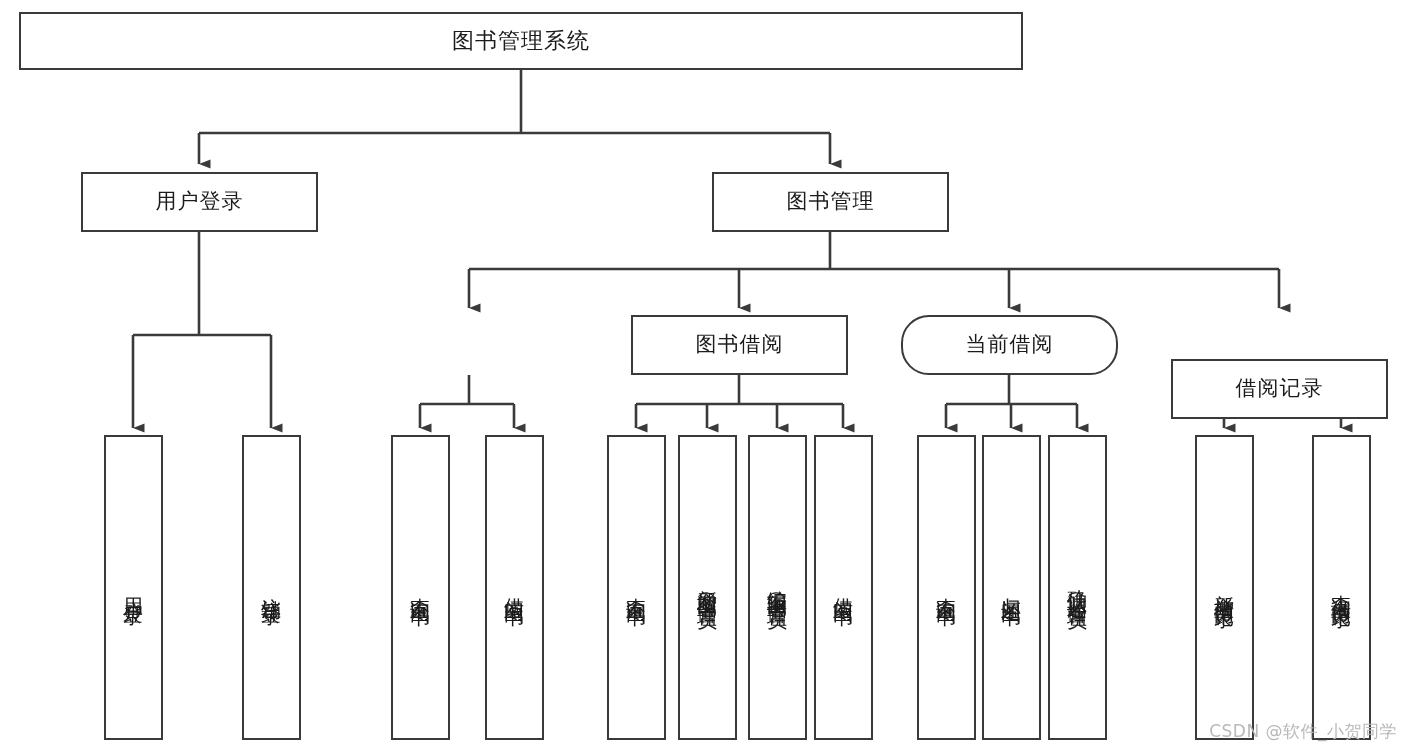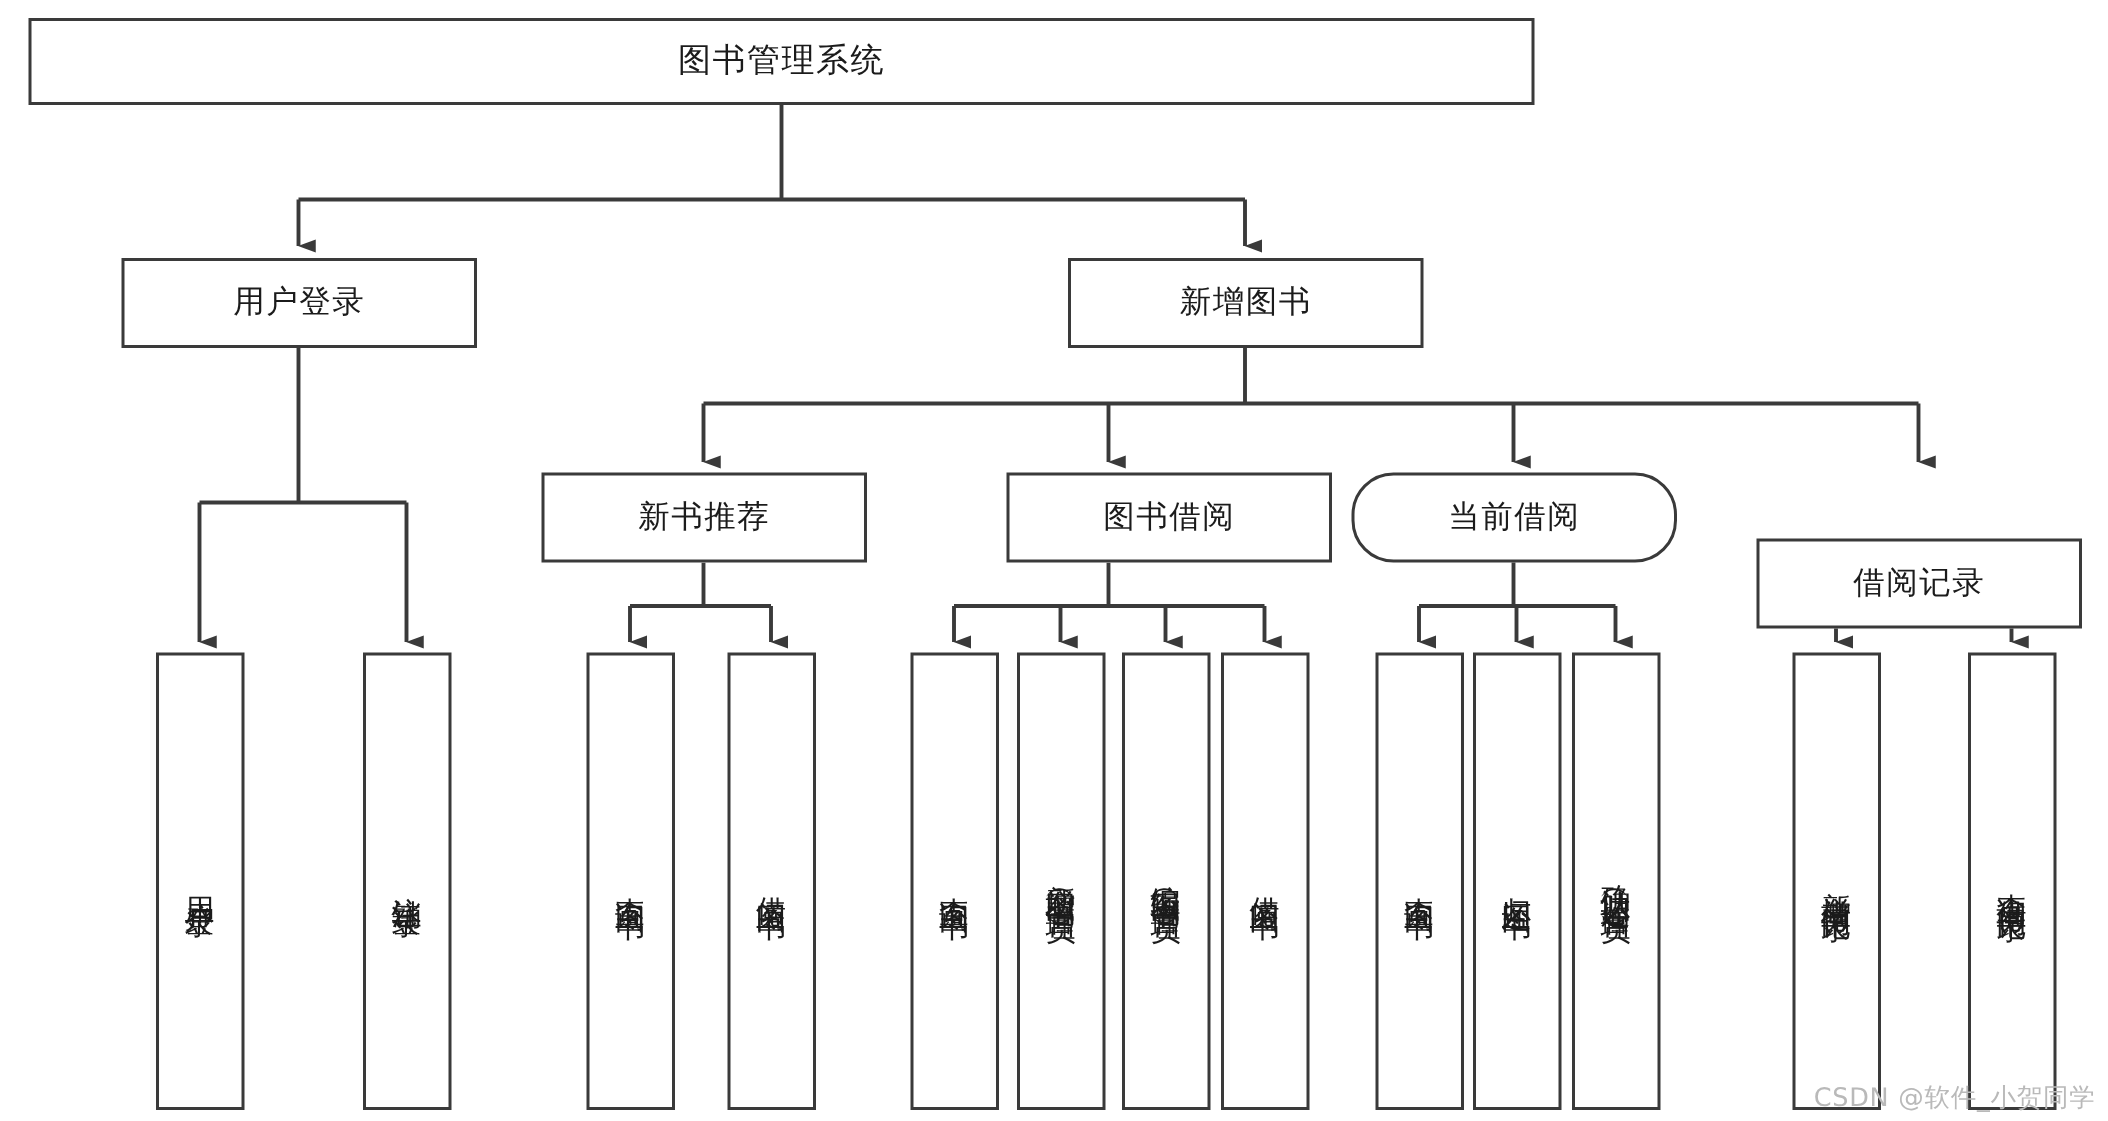--- a/index.html
+++ b/index.html
@@ -132,27 +132,24 @@
   </svg>
 
   <div class="node root h" style="left:19px; top:12px; width:1004px; height:58px;">
     <span class="htext">图书管理系统</span>
   </div>
 
   <div class="node h" style="left:81px; top:172px; width:237px; height:60px;">
     <span class="htext">用户登录</span>
   </div>
   <div class="node h" style="left:712px; top:172px; width:237px; height:60px;">
-    <span class="htext">新增图书</span>
-  </div>
-
-  <div class="node h" style="left:361px; top:315px; width:217px; height:60px;">
-    <span class="htext">新书推荐</span>
-  </div>
-  <div class="node h" style="left:631px; top:315px; width:217px; height:60px;margin-left:40px;">
+    <span class="htext">图书管理</span>
+  </div>
+
+  <div class="node h" style="left:631px; top:315px; width:217px; height:60px;">
     <span class="htext">图书借阅</span>
   </div>
   <div class="node h" style="left:901px; top:315px; width:217px; height:60px;border-radius:28px;">
     <span class="htext">当前借阅</span>
   </div>
   <div class="node h" style="left:1171px; top:315px; width:217px; height:60px;margin-top:44px;">
     <span class="htext">借阅记录</span>
   </div>
 
   <div class="node leaf" style="left:104px; top:435px; width:59px; height:305px;">

